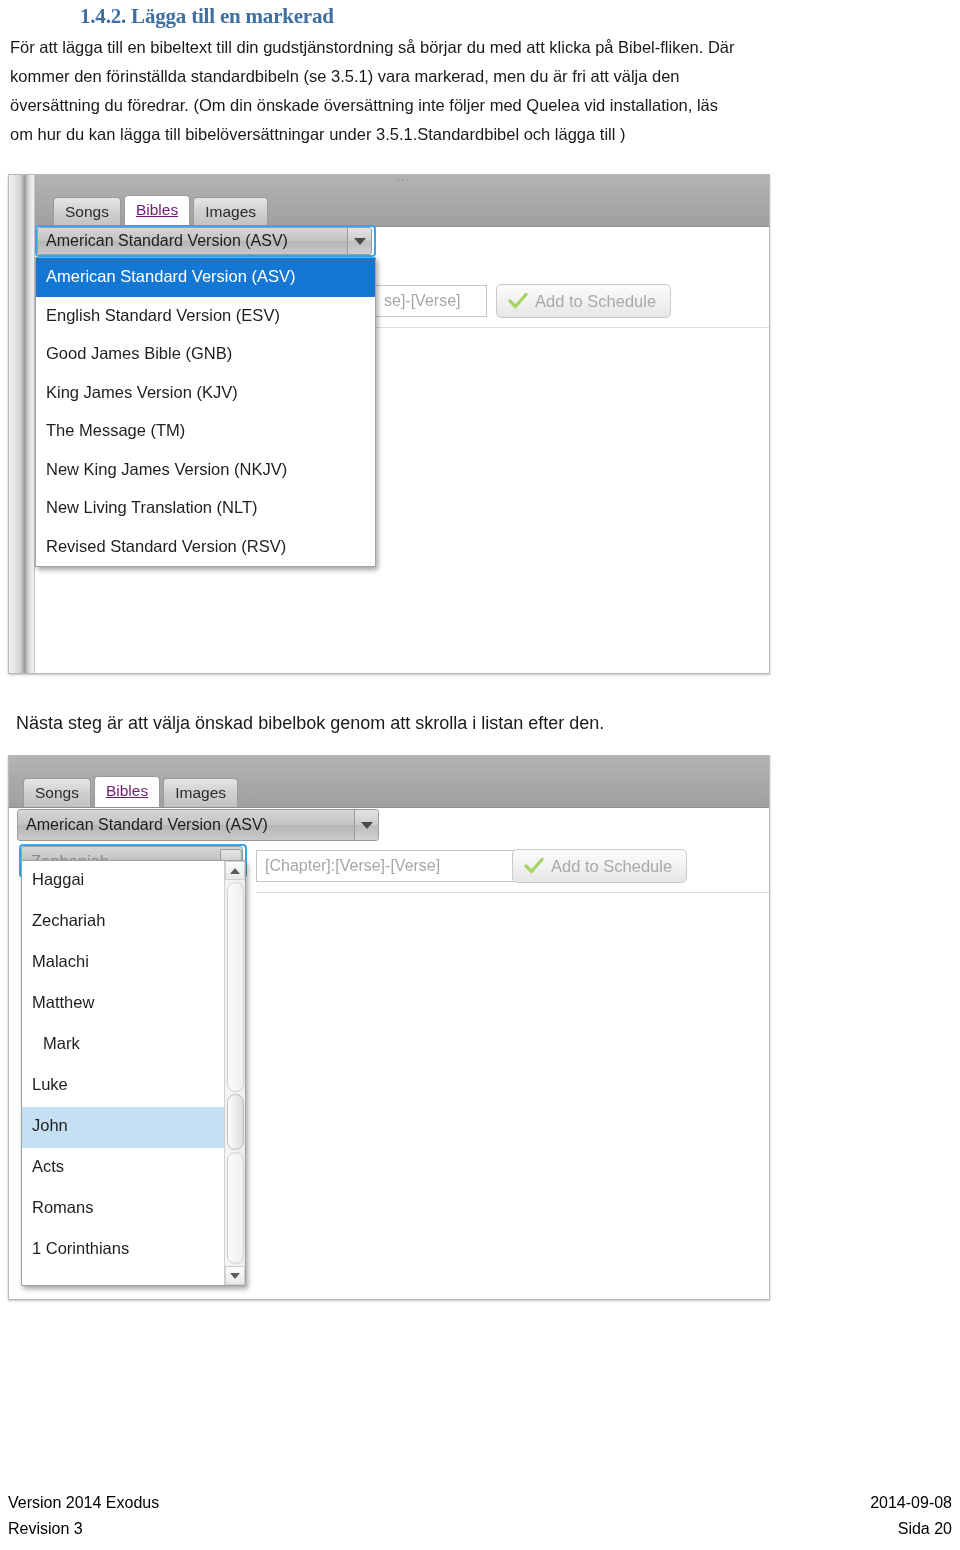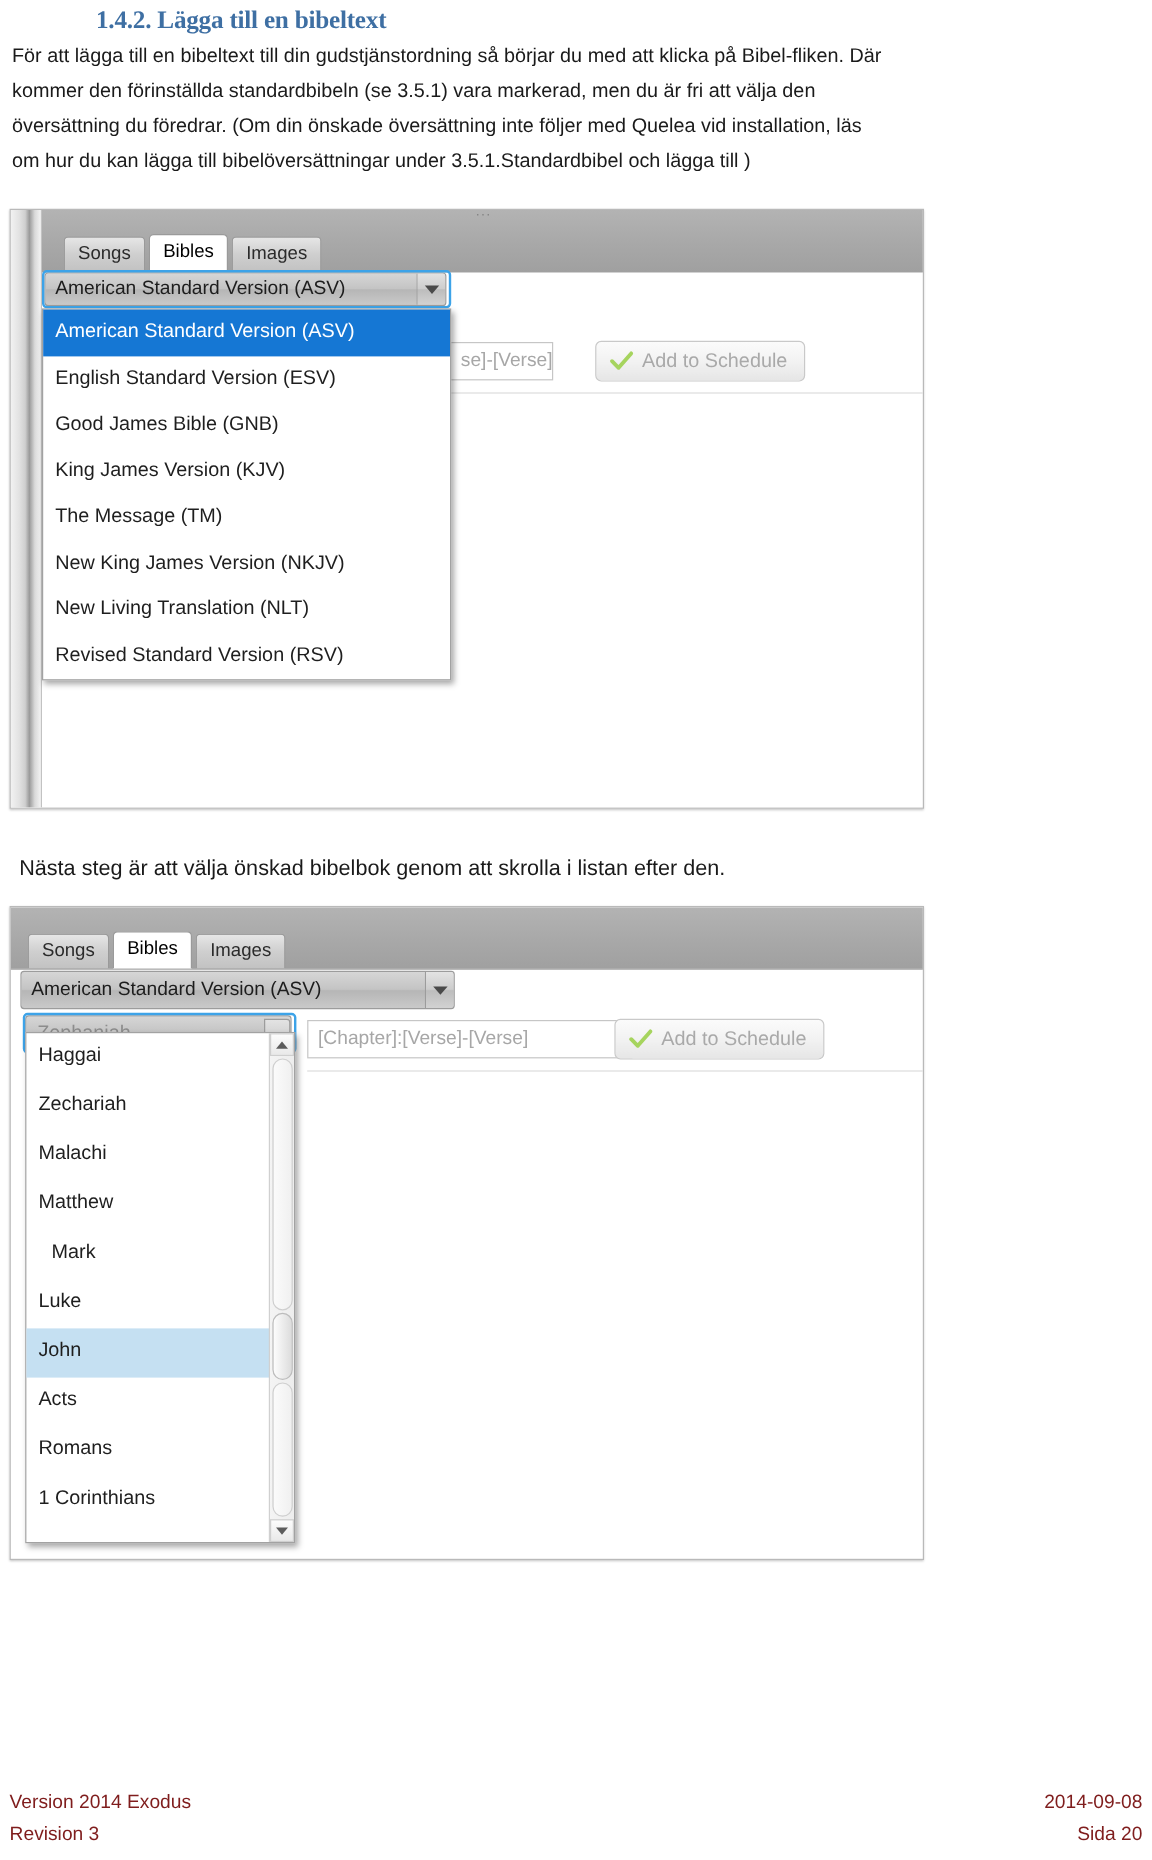--- a/index.html
+++ b/index.html
@@ -76,23 +76,24 @@
     padding: 4px 11px 5px 11px;
     margin-right: 3px;
     border: 1px solid #9a9a9a;
     border-bottom: none;
     border-radius: 4px 4px 0 0;
     background: linear-gradient(to bottom,#e6e6e6 0%,#cfcfcf 50%,#c2c2c2 100%);
     line-height: 19px;
   }
   .tab.active {
     background: #ffffff;
-    color: #000000;
+    color: #701a75;
     border-color: #9a9a9a;
     padding-bottom: 7px;
+    text-decoration: underline;
   }
 
   
   .combo {
     position: absolute;
     display: flex; align-items: center;
     height: 28px;
     border: 1px solid #9c9c9c;
     border-radius: 3px;
     background: linear-gradient(to bottom,#d6d6d6 0%,#c4c4c4 48%,#b6b6b6 52%,#c9c9c9 100%);
@@ -218,31 +219,31 @@
     color: #5b5b5b;
     opacity: .55;
     white-space: nowrap;
   }
 
   
   .footer {
     position: absolute;
     left: 8px; right: 8px; bottom: 8px;
     font-size: 16px;
-    color: #7f1d1d;
+    color: #000000;
     line-height: 26px;
   }
   .footer .row { display: flex; justify-content: space-between; }
 </style>
 </head>
 <body>
 
 <div class="doc">
 
-  <h2 class="heading">1.4.2. Lägga till en bibeltext</h2>
+  <h2 class="heading">1.4.2. Lägga till en markerad</h2>
 
   <div class="para">
     <span class="ln">För att lägga till en bibeltext till din gudstjänstordning så börjar du med att klicka på Bibel-fliken. Där</span>
     <span class="ln">kommer den förinställda standardbibeln (se 3.5.1) vara markerad, men du är fri att välja den</span>
     <span class="ln">översättning du föredrar. (Om din önskade översättning inte följer med Quelea vid installation, läs</span>
     <span class="ln">om hur du kan lägga till bibelöversättningar under 3.5.1.Standardbibel och lägga till )</span>
   </div>
 </div>
 
 <div class="shot" style="position:absolute; left:8px; top:174px; width:762px; height:500px;">
@@ -265,21 +266,21 @@
   </div>
 
   <div class="combo" style="left:28px; top:52px; width:335px;">
     <span class="combo-label">American Standard Version (ASV)</span>
     <span class="combo-arrow">
         <i class="arrow-down"></i>
       </span>
   </div>
   <div class="focus-ring" style="left:26px; top:50px; width:341px; height:32px;"></div>
 
-  <div class="refbox" style="left:366px; top:110px; width:86px;">
+  <div class="refbox" style="left:366px; top:110px; width:112px;">
     <span>se]-[Verse]</span>
   </div>
 
   <div class="btn-add" style="left:487px; top:109px;">
     <svg class="check-ico" viewBox="0 0 20 18">
       <path d="M2 9 L7.5 14.5 L18 2.5" fill="none" stroke="#a6d45e" stroke-width="3.2" stroke-linecap="round" stroke-linejoin="round"></path>
     </svg>
     <span>Add to Schedule</span>
   </div>
 

